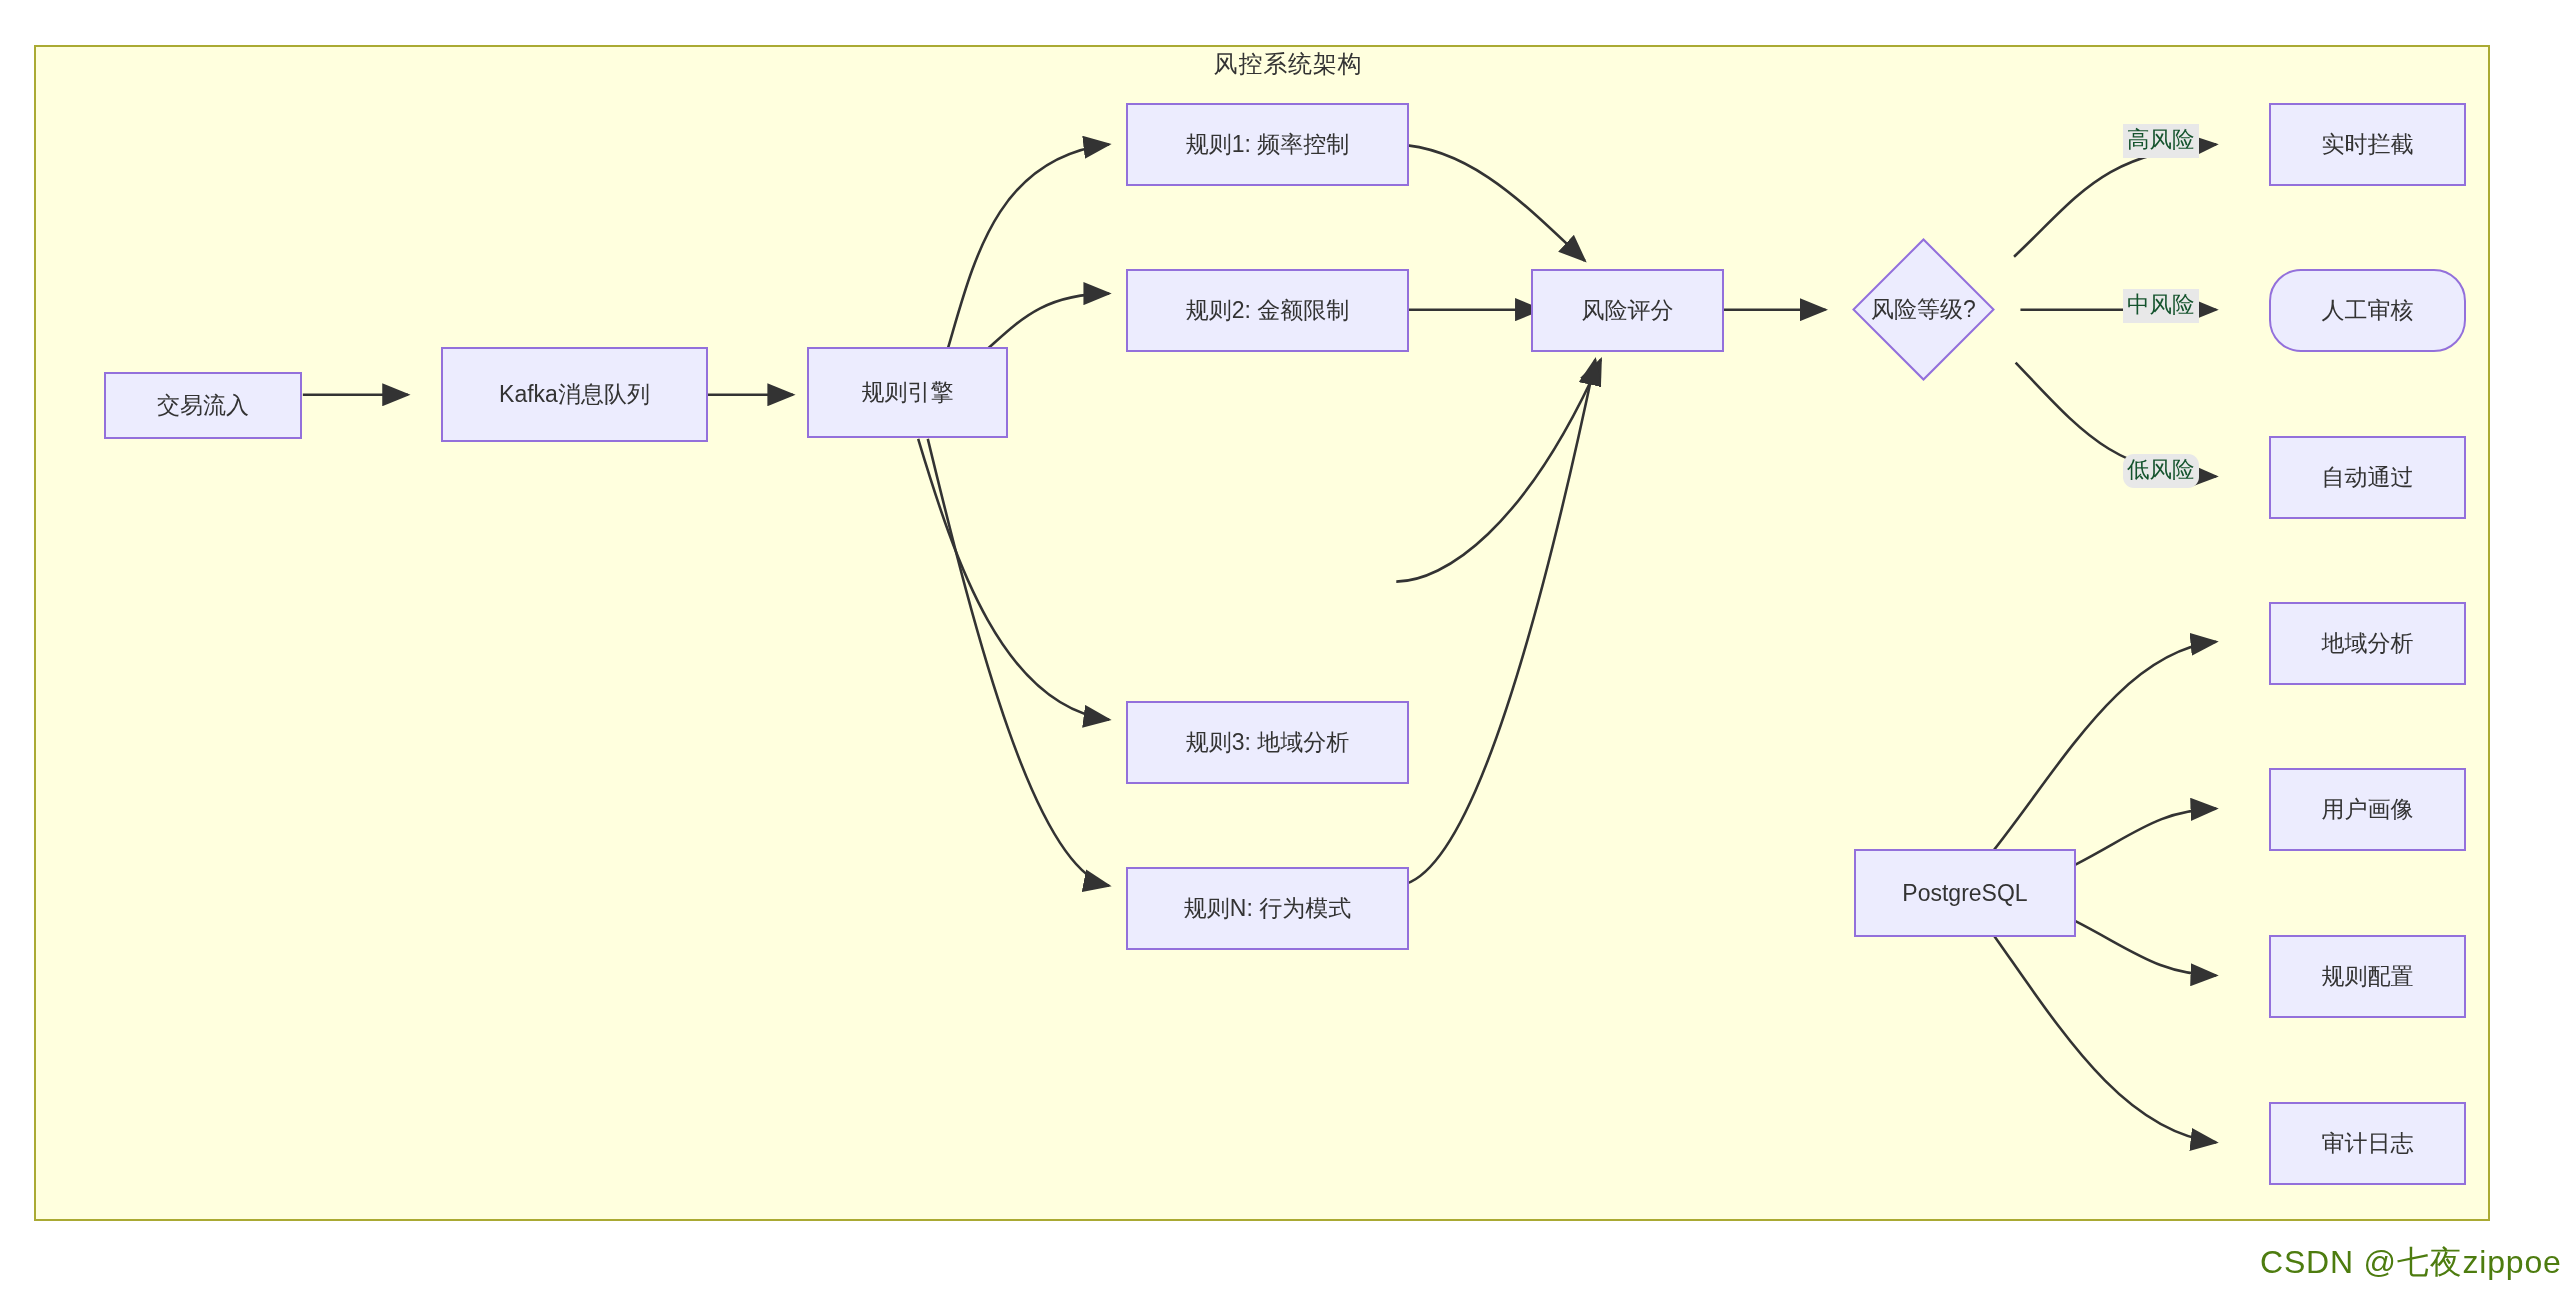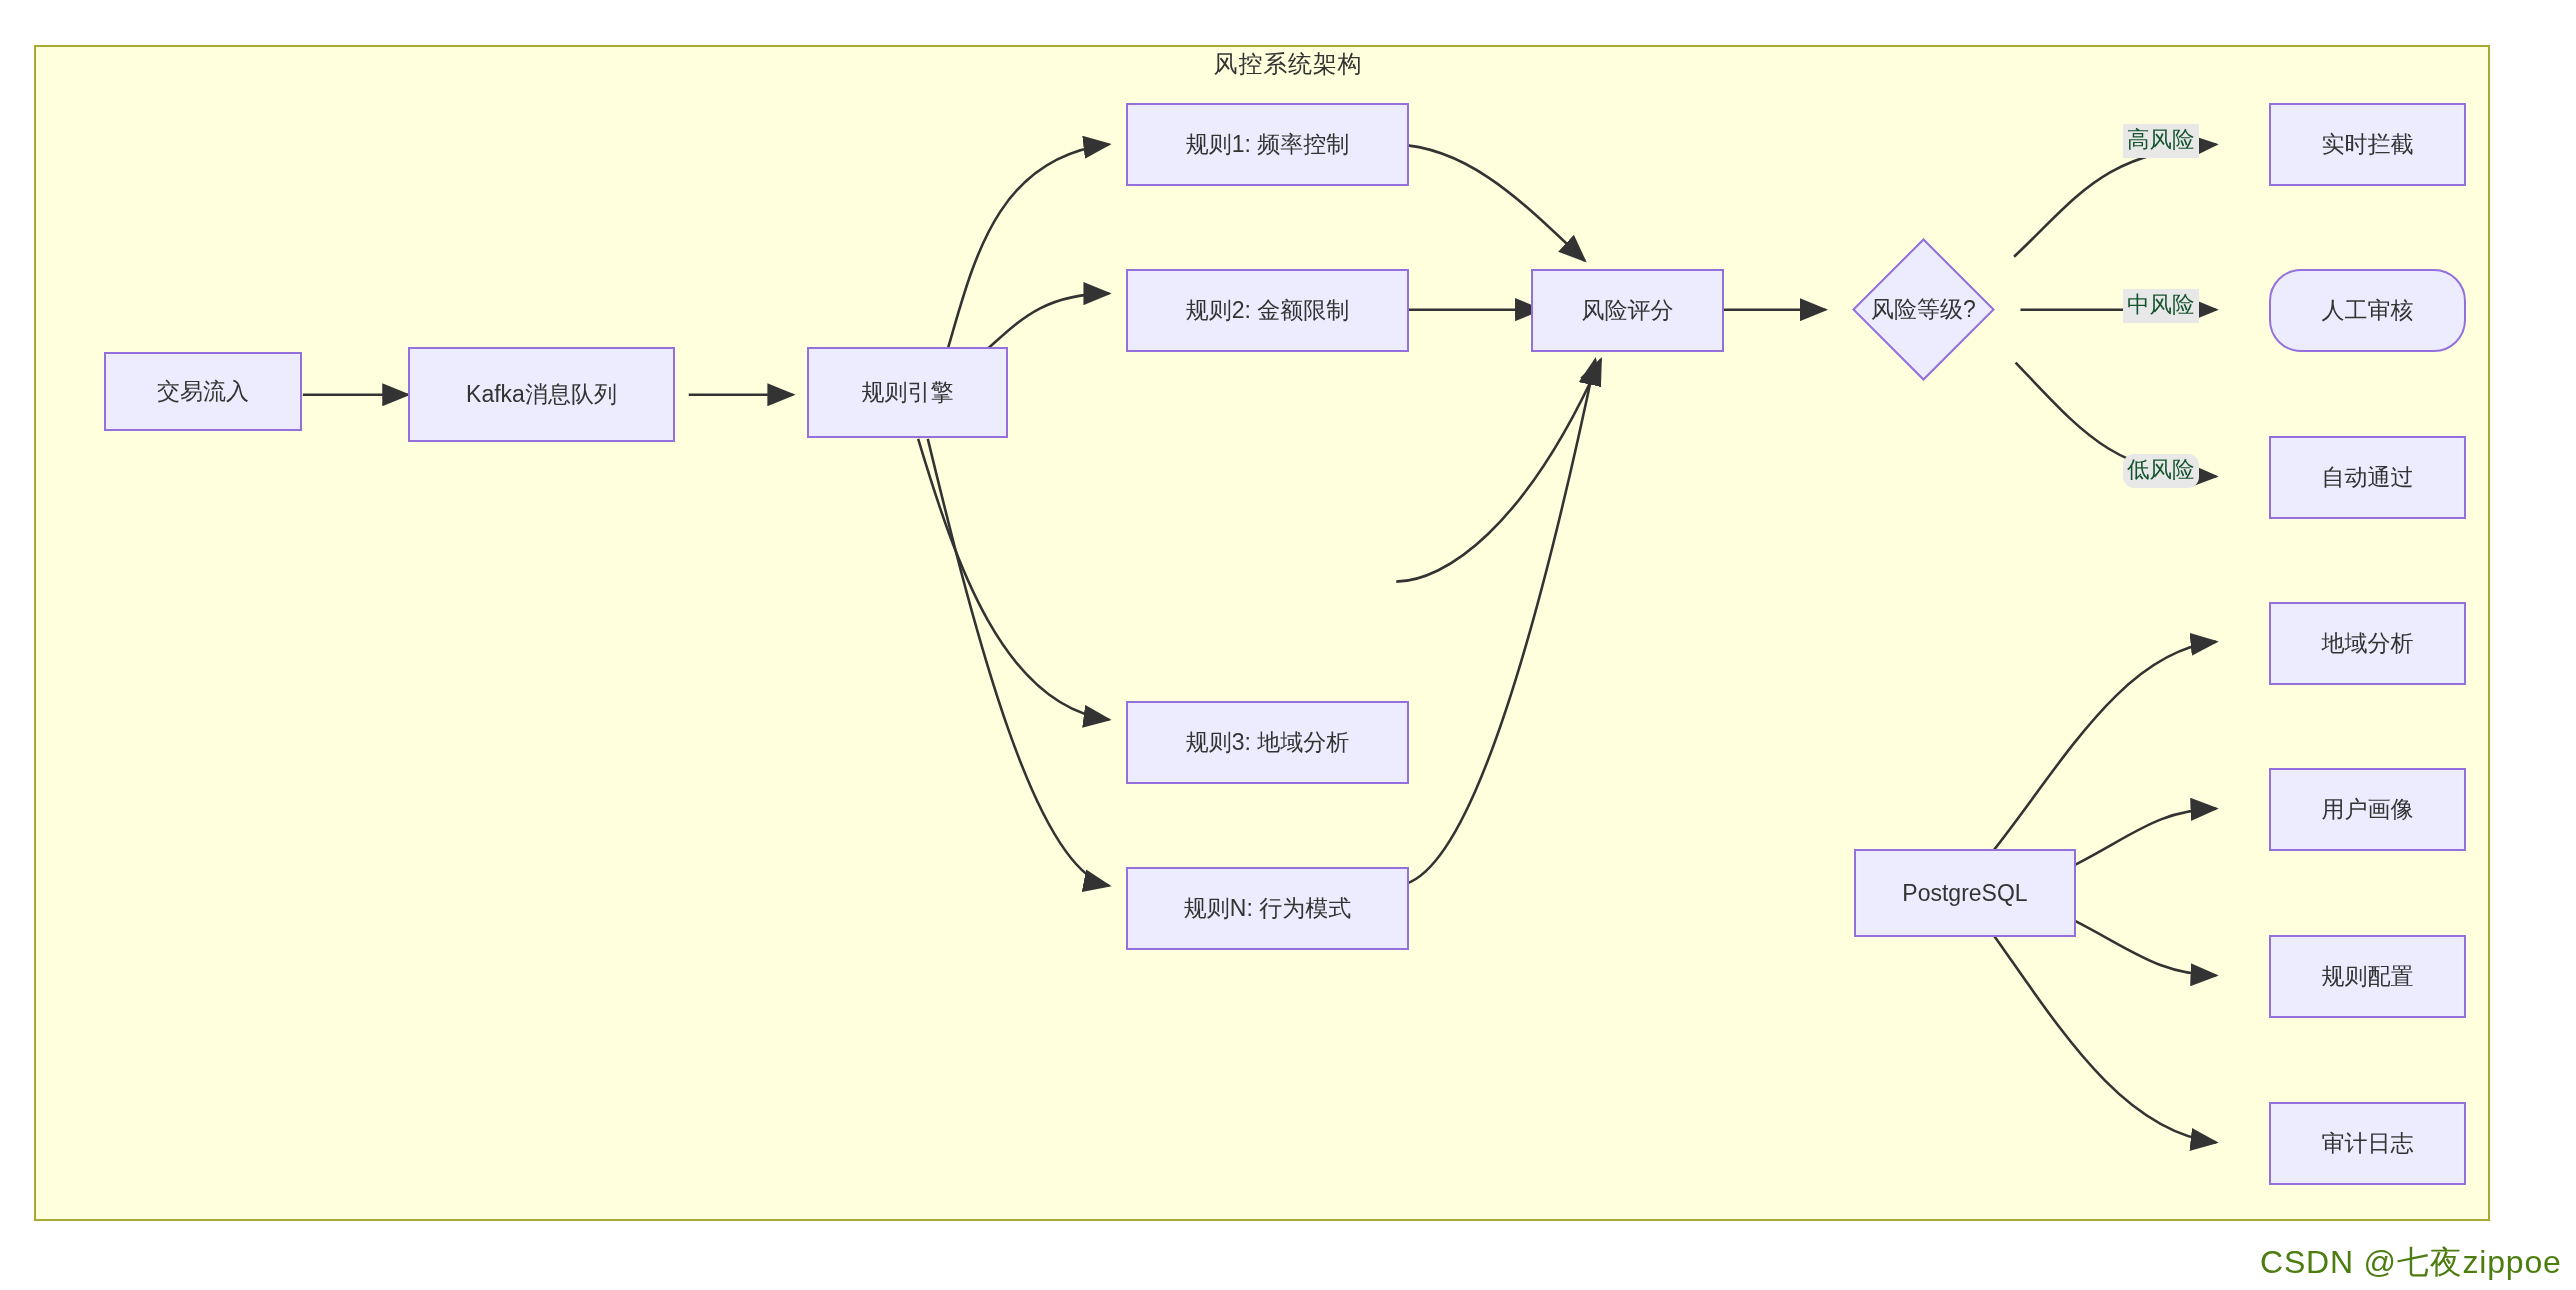--- a/index.html
+++ b/index.html
@@ -156,25 +156,25 @@
     <path class="edge-path" d="M2518,386 L2762,386" marker-end="url(#ah)"></path>
 
     <path class="edge-path" d="M2512,452 C2596,540 2634,590 2762,594" marker-end="url(#ah)"></path>
 
     <path class="edge-path" d="M2470,1078 C2560,970 2640,812 2762,800" marker-end="url(#ah)"></path>
     <path class="edge-path" d="M2586,1078 C2660,1040 2690,1010 2762,1008" marker-end="url(#ah)"></path>
     <path class="edge-path" d="M2586,1148 C2660,1186 2690,1214 2762,1216" marker-end="url(#ah)"></path>
     <path class="edge-path" d="M2472,1148 C2560,1270 2640,1410 2762,1424" marker-end="url(#ah)"></path>
   </svg>
 
-  <div class="node" style="left:104px; top:352px; width:198px; height:79px;">
+  <div class="node" style="left:104px; top:372px; width:198px; height:67px;">
     <span>交易流入</span>
   </div>
 
-  <div class="node" style="left:408px; top:347px; width:267px; height:95px;">
+  <div class="node" style="left:441px; top:347px; width:267px; height:95px;">
     <span>Kafka消息队列</span>
   </div>
 
   <div class="node" style="left:807px; top:347px; width:201px; height:91px;">
     <span>规则引擎</span>
   </div>
 
   <div class="node" style="left:1126px; top:103px; width:283px; height:83px;">
     <span>规则1: 频率控制</span>
   </div>

